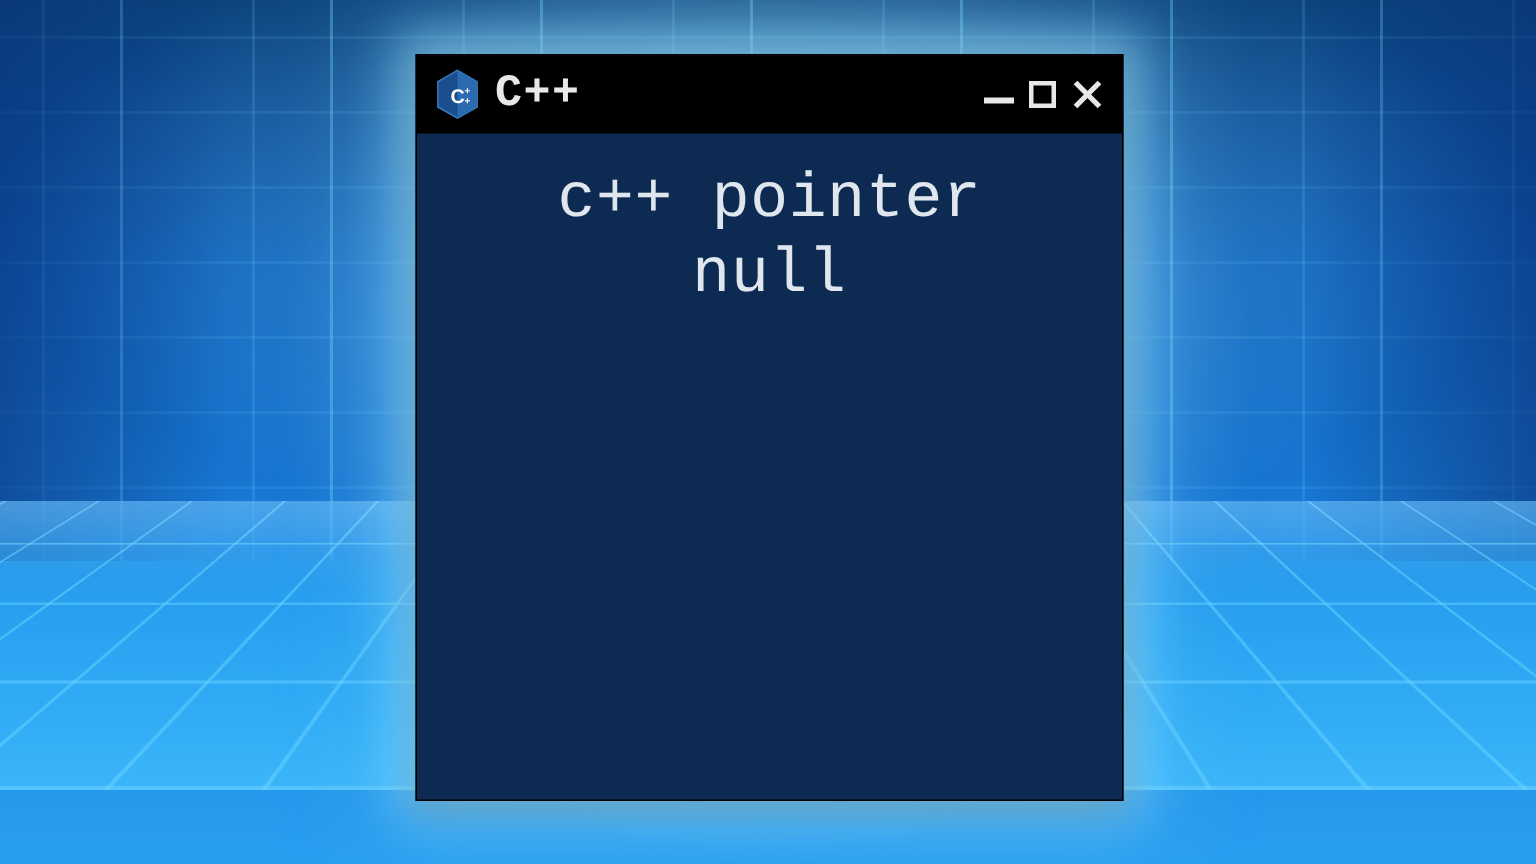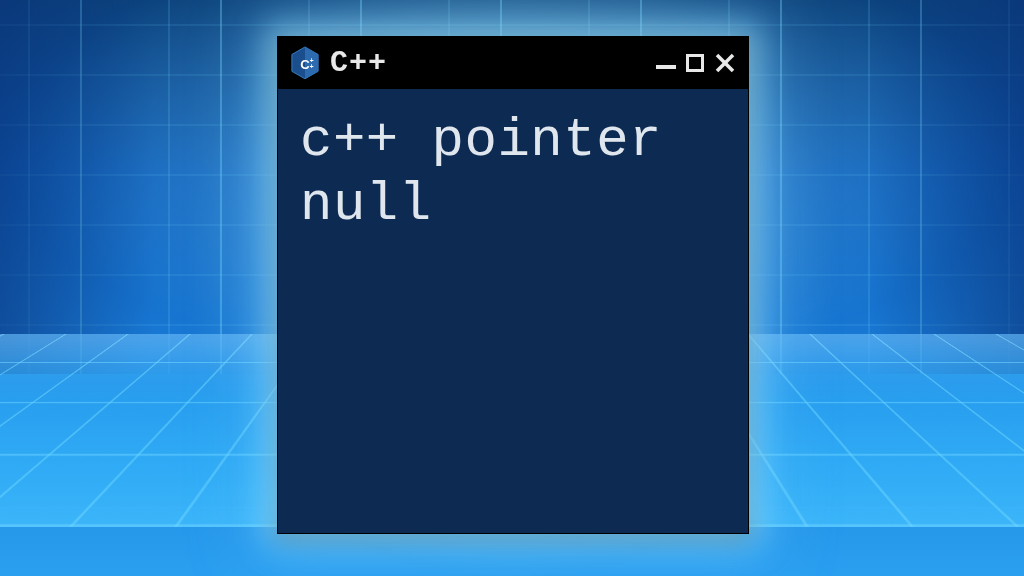--- a/index.html
+++ b/index.html
@@ -163,24 +163,25 @@
 
     .ctrl.close svg {
       width: 22px;
       height: 22px;
     }
 
     .content {
       padding: 20px 22px;
       color: #dfe6ee;
       font-family: 'Consolas', 'Courier New', monospace;
-      font-size: 54px;
+      font-size: 42px;
       line-height: 1.18;
       letter-spacing: 0.5px;
       white-space: pre-line;
+      text-align: center;
     }
   </style>
 </head>
 <body>
 
 <div class="bg">
   <div class="bg-top"></div>
   <div class="bg-floor"></div>
   <div class="glow-overlay"></div>
 </div>

